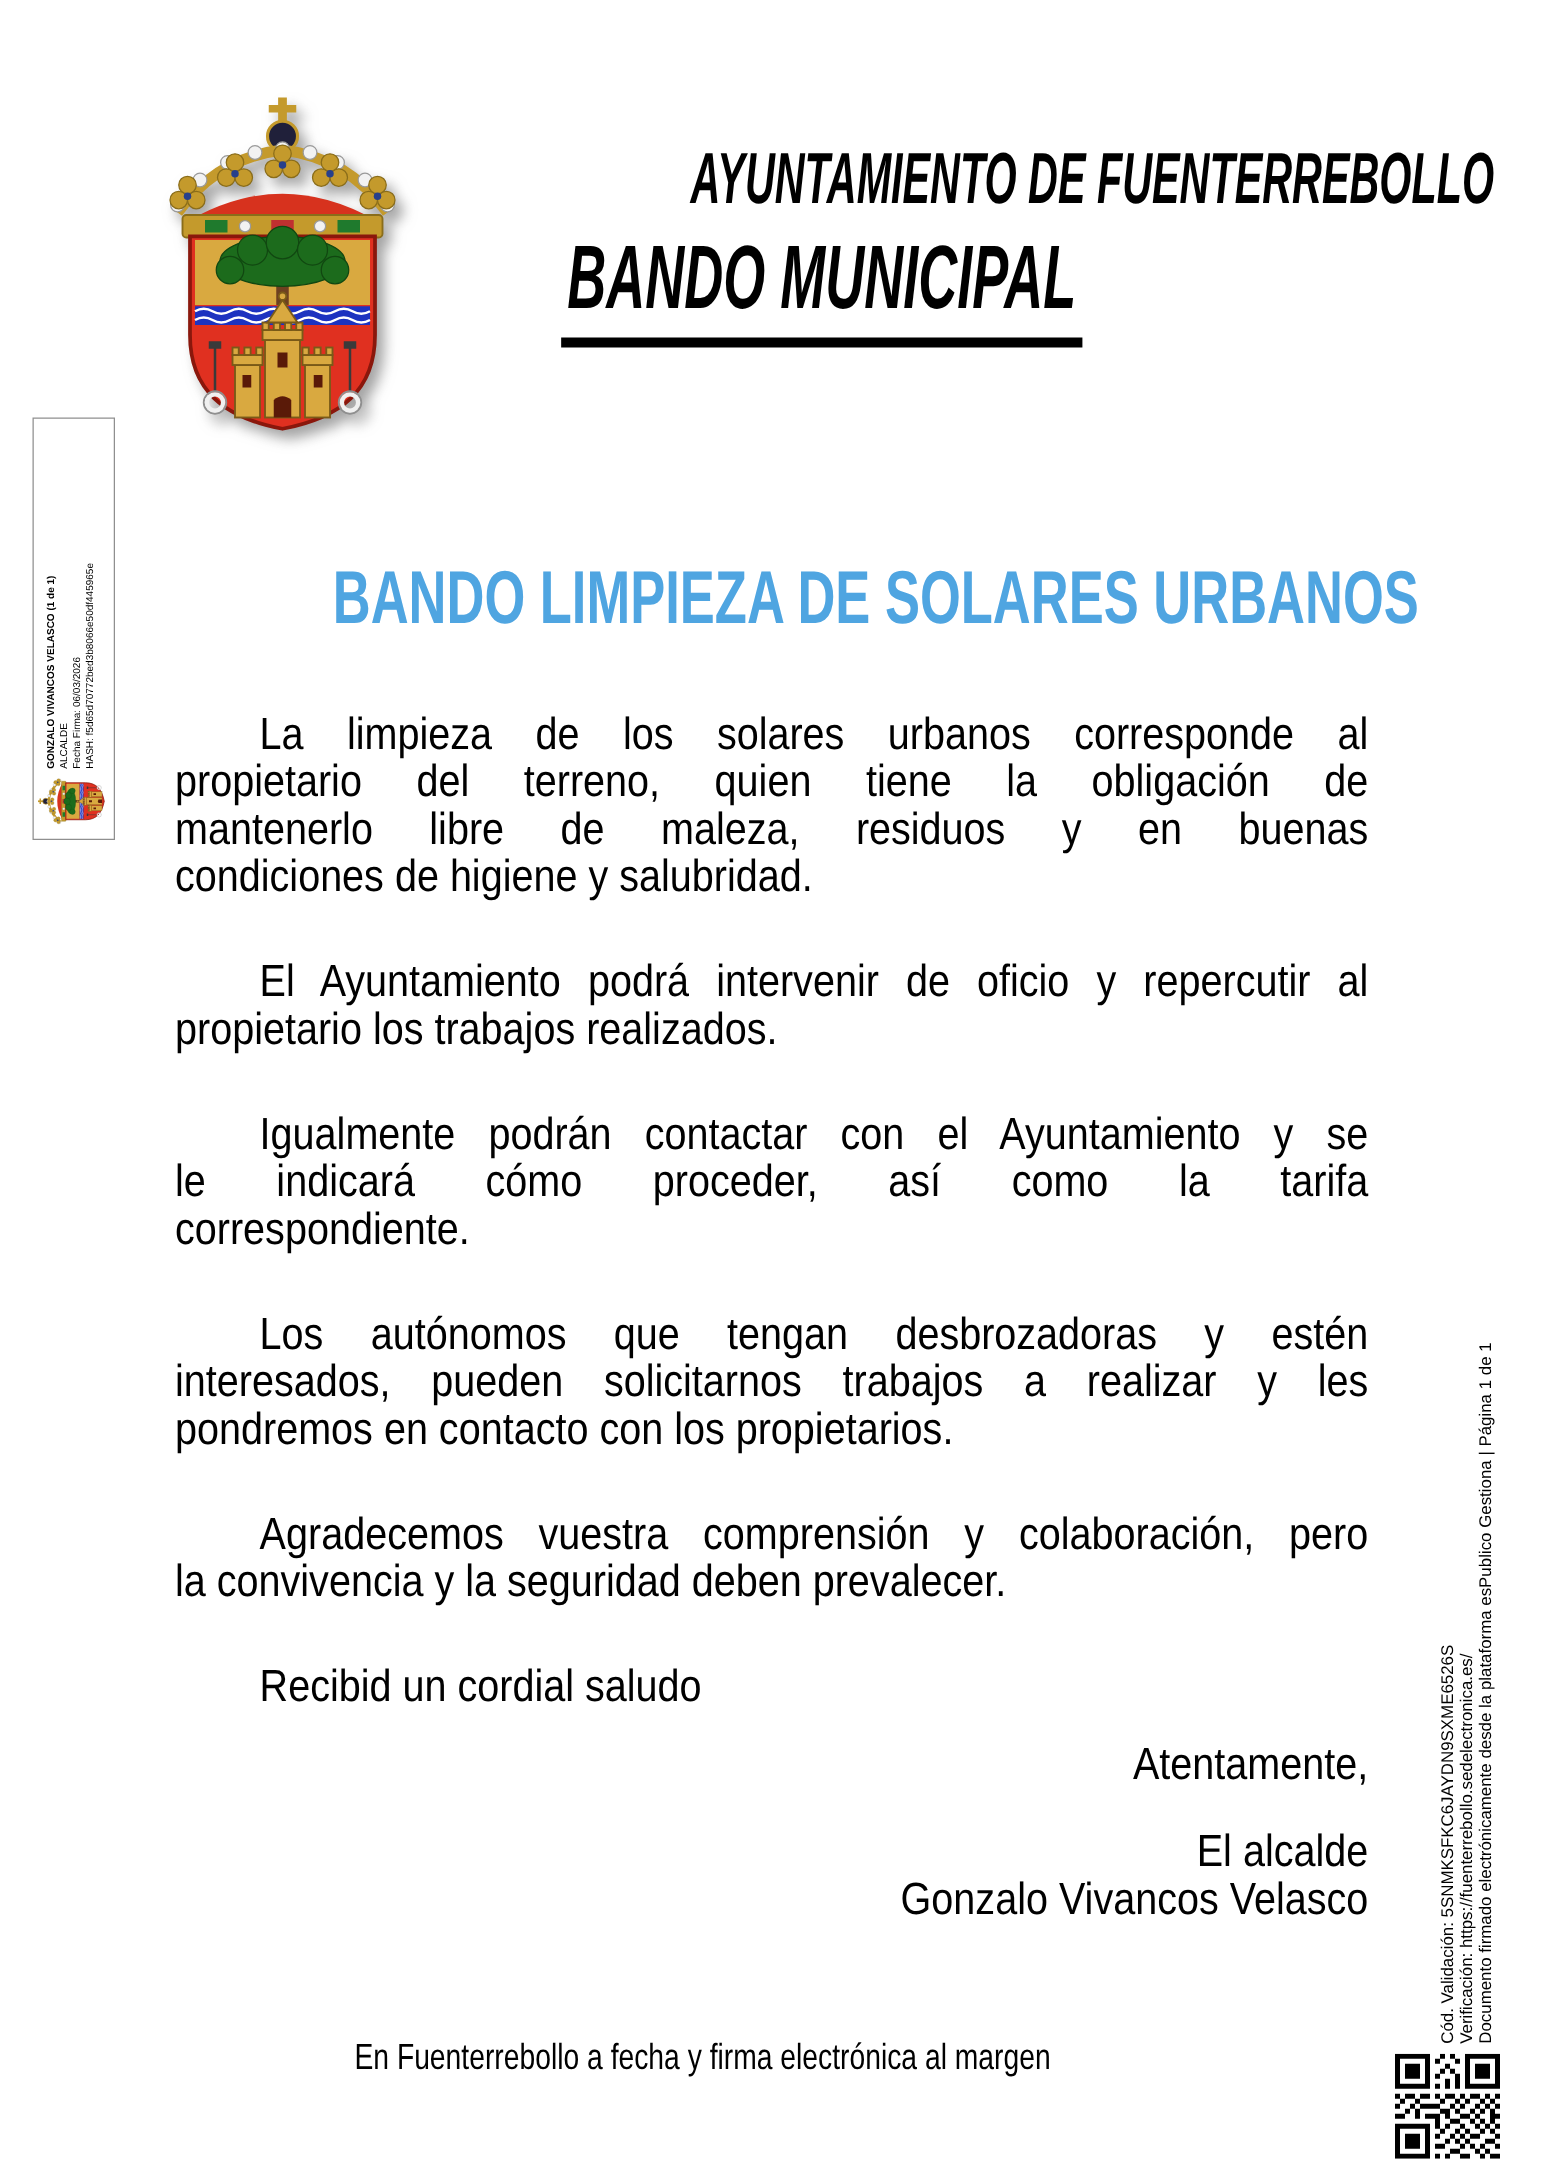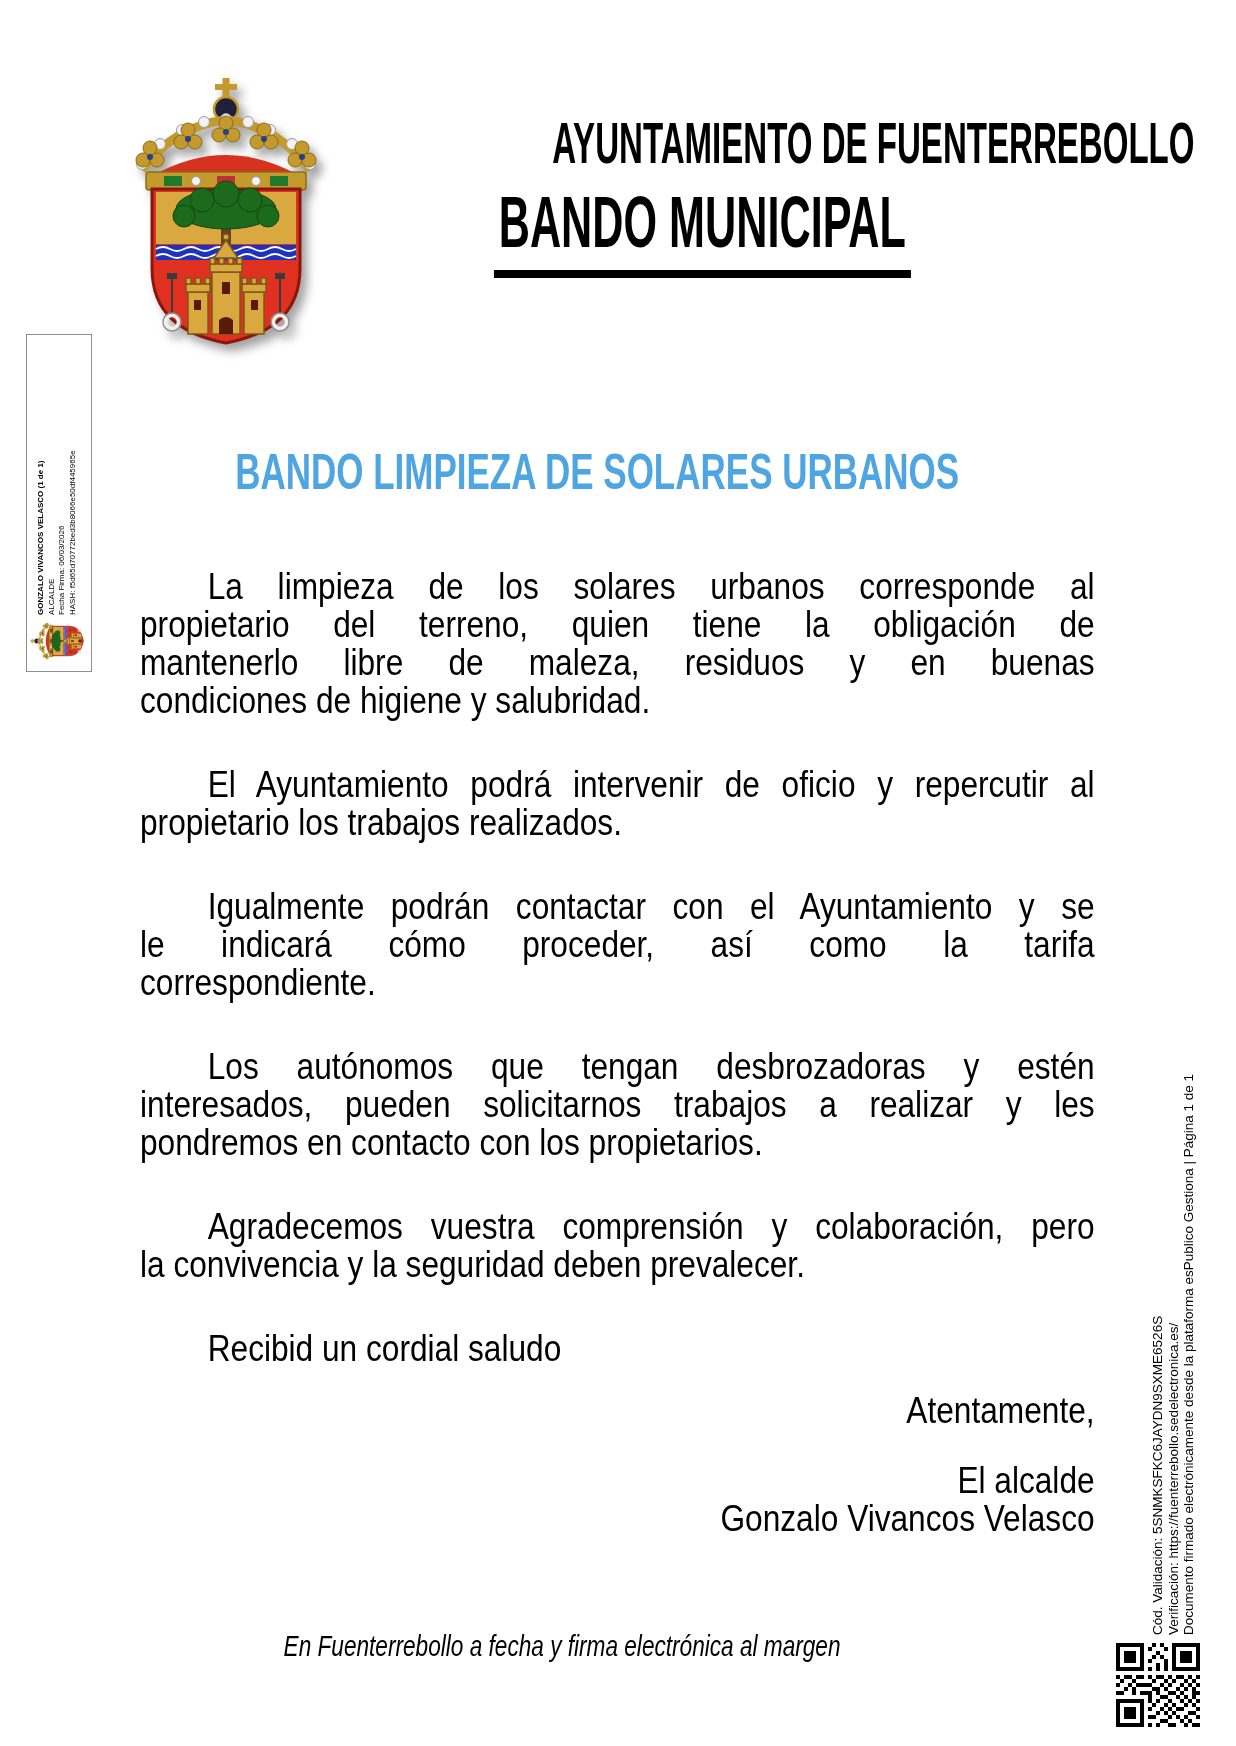--- a/index.html
+++ b/index.html
@@ -20,49 +20,49 @@
     position:absolute; left:9px; top:8px; height:272px; width:46px;
     font-size:8px; line-height:10.5px; letter-spacing:0;
   }
   .vt-left .b { font-weight:bold; }
   .mini-escudo { position:absolute; left:3px; top:286px; width:60px; height:42px; }
   .mini-escudo svg { display:block; width:40px; height:54px; transform:rotate(-90deg); transform-origin:20px 20px; }
   
   .escudo-main { position:absolute; left:126px; top:76px; width:200px; height:270px; }
   .escudo-main svg { width:200px; height:270px; filter:drop-shadow(6px 7px 5px rgba(90,90,90,0.55)); }
   
-  .header { position:absolute; left:310px; top:112px; width:740px; text-align:right; }
+  .header { position:absolute; left:310px; top:112px; width:740px; text-align:left;font-style:italic; }
   .h1 { font-size:58px; line-height:62px; font-weight:bold; white-space:nowrap; }
   .h1 > span { display:inline-block; transform:scaleX(0.57); transform-origin:50% 50%; white-space:nowrap; }
   .h2 { font-size:72px; line-height:92px; font-weight:bold; margin-top:2px; white-space:nowrap; }
   .h2 > span { display:inline-block; transform:scaleX(0.60); transform-origin:50% 50%; white-space:nowrap;
                border-bottom:8px solid #000; padding:0 8px 2px 8px; }
   
   .title { position:absolute; left:80px; top:443px; width:955px; 
-           font-size:50px; font-weight:bold; color:#4FA5E1; white-space:nowrap; }
+           font-size:60px; font-weight:bold; color:#4FA5E1; white-space:nowrap; }
   .title > span { display:inline-block; transform:scaleX(0.70); transform-origin:50% 50%; white-space:nowrap; }
   
   #body-text {
     position:absolute; left:140px; top:568px; width:1086px;
     transform:scaleX(0.879); transform-origin:0 0;
     font-size:36px; line-height:38px;
   }
   .bline { text-align:justify; text-align-last:justify; }
   .bline.last { text-align:left; text-align-last:left; }
   .bline.ind { text-indent:77px; }
   .pgap { height:46px; }
   .salute, .sigblock {
     position:absolute; left:140px; width:1086px; transform:scaleX(0.879); transform-origin:0 0;
     font-size:36px; line-height:38px; text-align:right;
   }
   .salute { top:1392px; }
   .sigblock { top:1462px; }
   
   .footer { position:absolute; left:20px; top:1628px; width:1085px; text-align:center;
-            font-size:29px; font-style:italic; line-height:36px; white-space:nowrap; }
+            font-size:29px; line-height:36px; white-space:nowrap; }
   .footer > span { display:inline-block; transform:scaleX(0.78); transform-origin:50% 50%; }
   
   .vt-right {
     position:absolute; left:1150px; top:735px; height:900px; width:47px;
     font-size:13.5px; line-height:15.5px;
   }
   
   .qr { position:absolute; left:1116px; top:1643px; width:84px; height:84px; }
   .hidden-defs { position:absolute; width:0; height:0; overflow:hidden; }
 </style>

